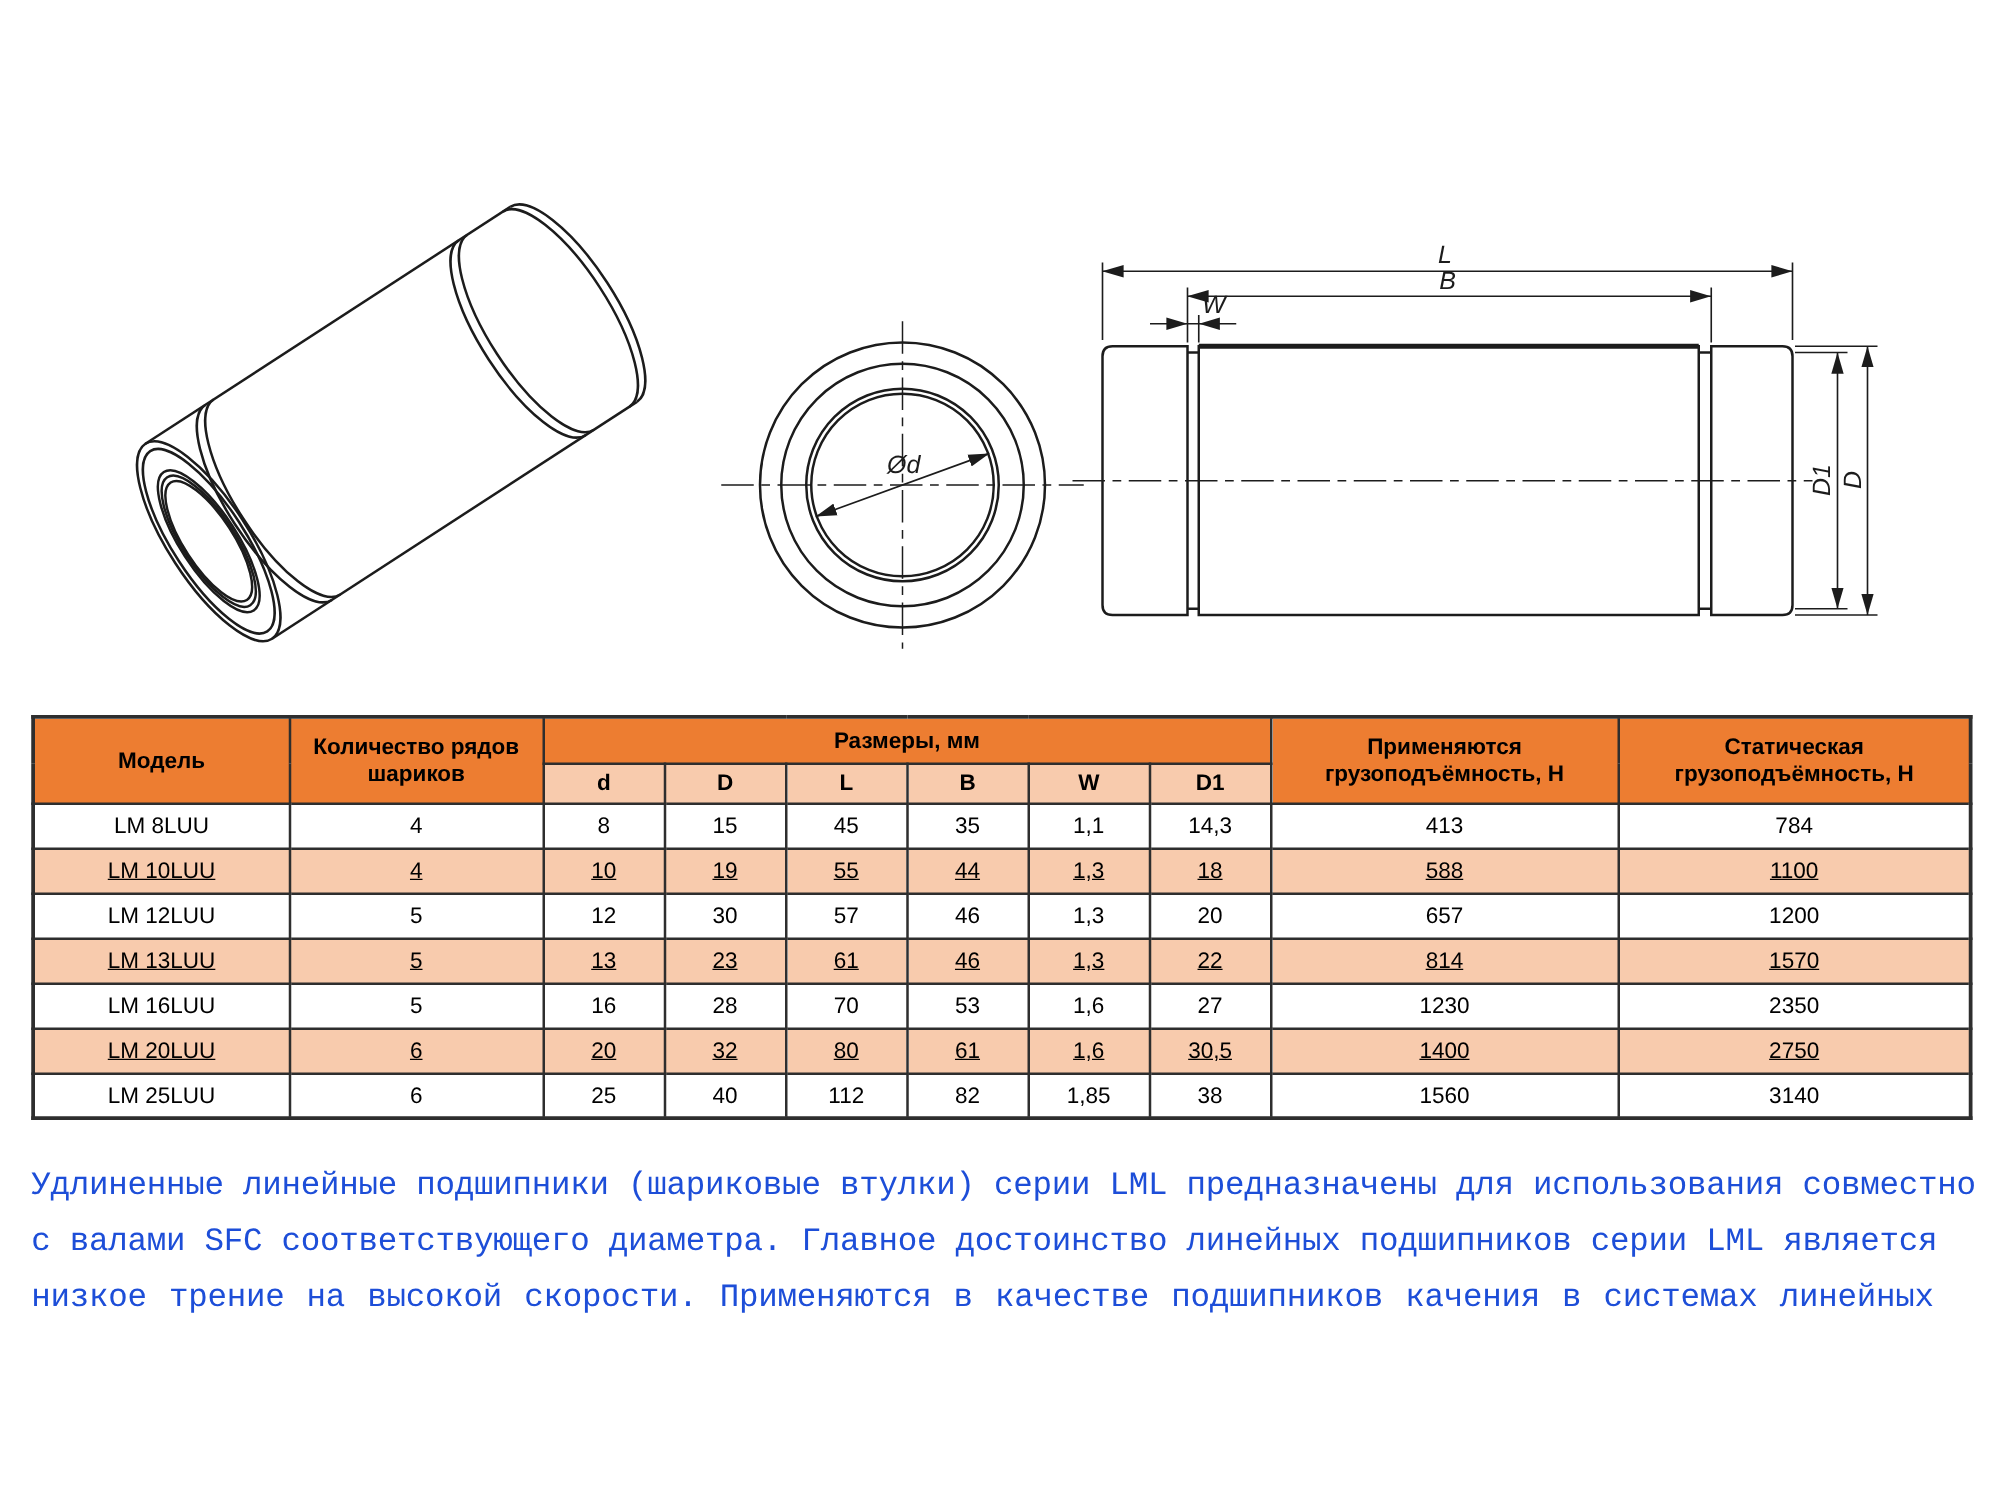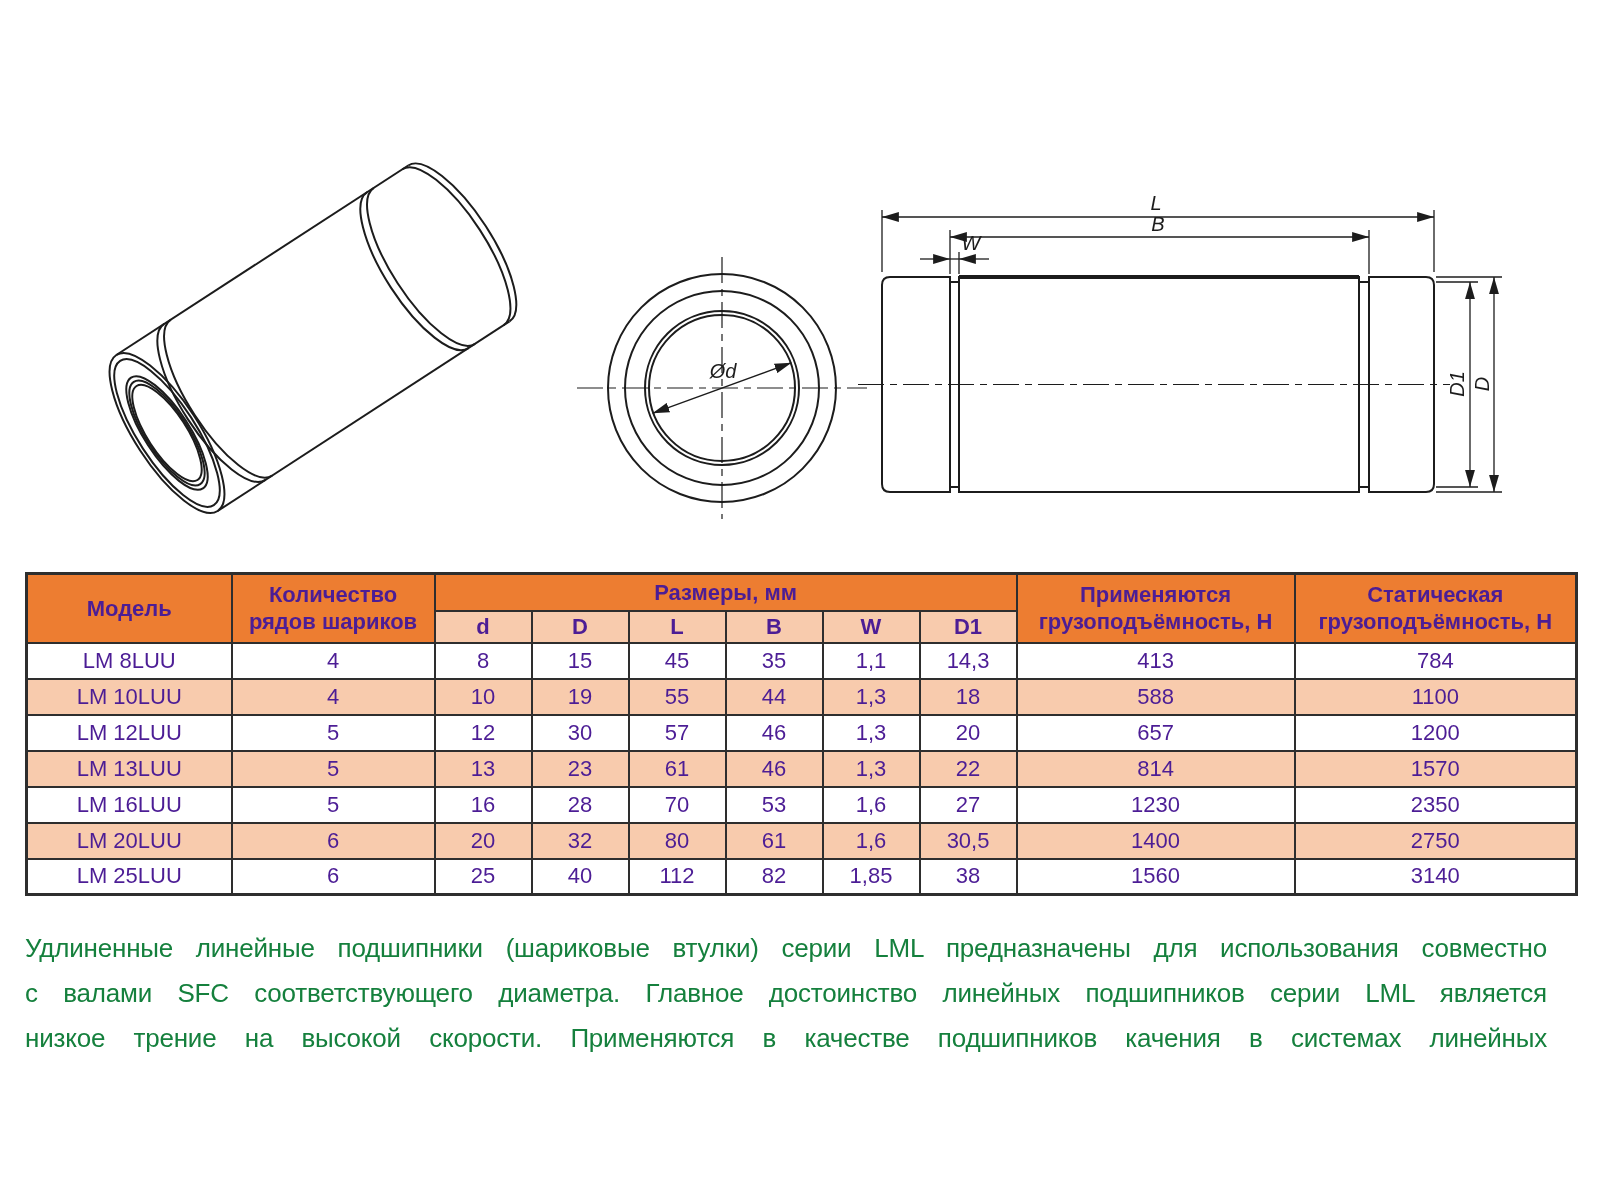--- a/index.html
+++ b/index.html
@@ -19,44 +19,44 @@
   .dwg-line{stroke:#1c1c1c;stroke-width:2;fill:none;}
   .dwg-thin{stroke:#1c1c1c;stroke-width:1.3;fill:none;}
   .dwg-thick{stroke:#1c1c1c;stroke-width:4;fill:none;}
   .dwg-center{stroke:#1c1c1c;stroke-width:1.2;fill:none;stroke-dasharray:26 6 7 6;}
   .dwg-label{font-family:"Liberation Sans",sans-serif;font-size:20px;font-style:italic;fill:#1c1c1c;}
   .arrowhead{fill:#1c1c1c;}
 
   table.specs{
     position:absolute;left:25px;top:572px;width:1550px;
     border-collapse:collapse;table-layout:fixed;
-    font-size:22px;color:#4c1d95;
+    font-size:18px;color:#000000;
     border:3px solid var(--border-color,#2e2e2e);
   }
   table.specs th,table.specs td{
     border:2px solid var(--border-color,#2e2e2e);
     text-align:center;vertical-align:middle;padding:0 4px;
     overflow:hidden;
   }
   table.specs thead th{
     background:var(--header-bg,#ed7d31);
     font-weight:bold;line-height:1.25;
   }
   table.specs thead tr.group-row{height:37px;}
   table.specs thead tr.sub-row{height:32px;}
   table.specs thead tr.sub-row th{
     background:var(--subheader-bg,#f8cbad);
   }
   table.specs tbody tr{height:36px;}
   table.specs tbody td{background:#ffffff;font-weight:normal;}
-  table.specs tbody tr.alt td{background:var(--row-alt-bg,#f8cbad);}
+  table.specs tbody tr.alt td{background:var(--row-alt-bg,#f8cbad);text-decoration:underline;}
 
   .description{
     position:absolute;left:25px;top:926px;width:1522px;
-    color:#15803d;font-size:26px;letter-spacing:-0.2px;
+    color:#1d4ed8;font-size:26px;letter-spacing:-0.2px;font-family:Liberation Mono, monospace;
   }
   .description .line{
     height:45px;line-height:45px;
     text-align:justify;text-align-last:justify;
     white-space:nowrap;
   }
 </style>
 </head>
 <body>
 

